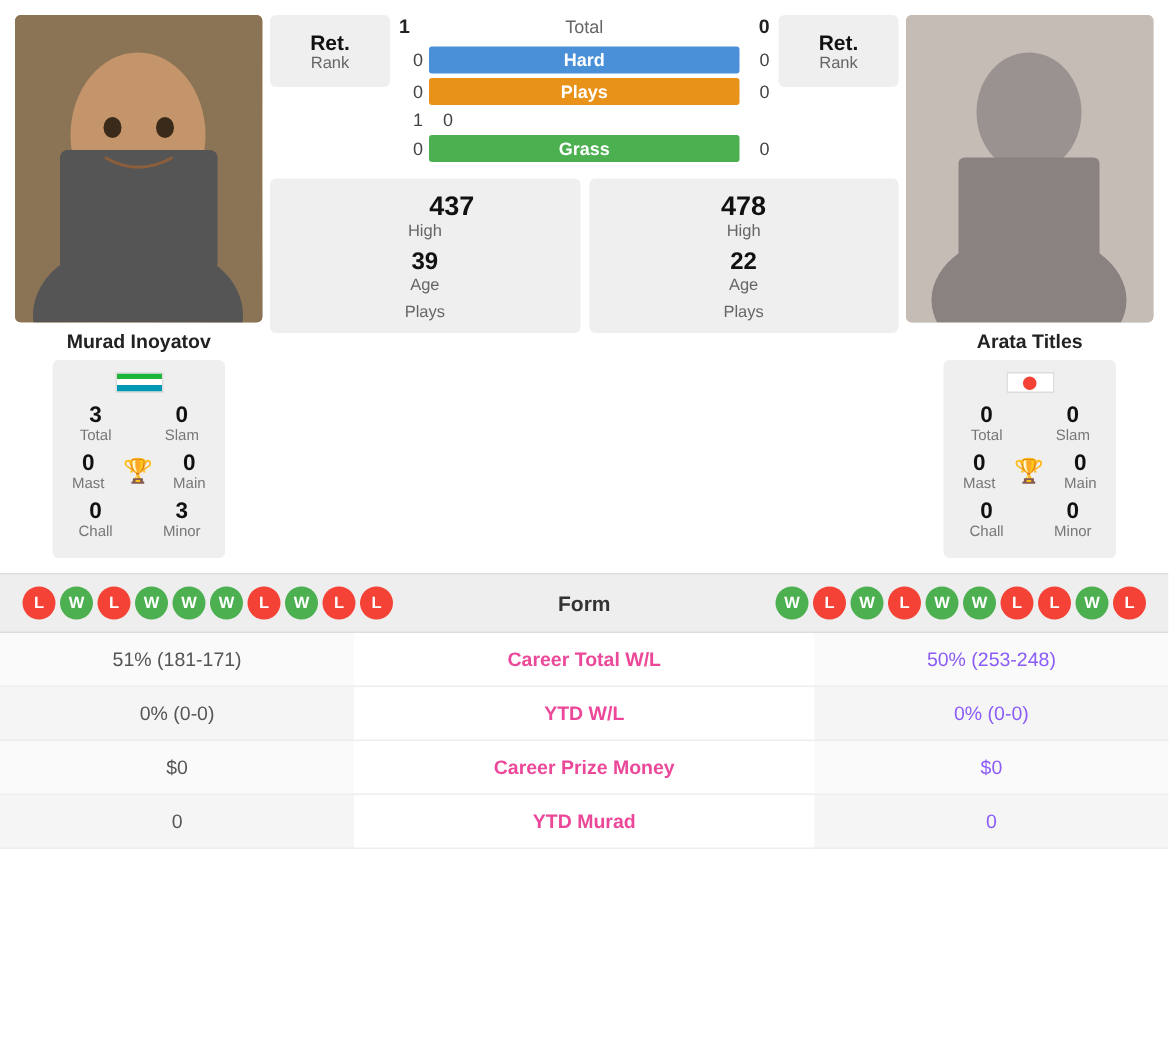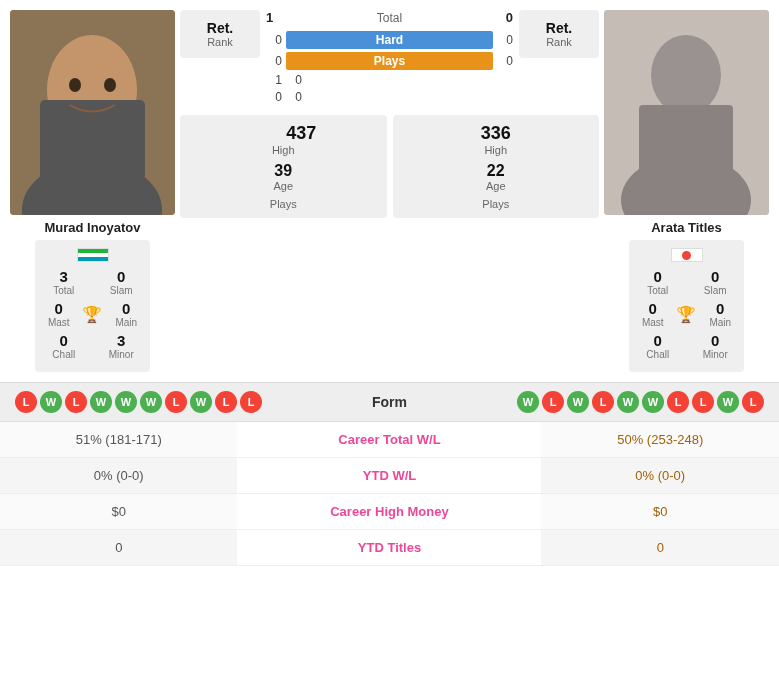--- a/index.html
+++ b/index.html
@@ -4,21 +4,21 @@
   <style>
     * { box-sizing: border-box; margin: 0; padding: 0; }
     body { font-family: Arial, sans-serif; background: #fff; width: 779px; min-height: 699px; overflow-x: hidden; }
 
     
     .stats-table { width: 100%; border-collapse: collapse; }
     .stats-table tr { border-bottom: 1px solid #eee; }
     .stats-table td { padding: 10px 15px; font-size: 13px; text-align: center; }
     .stats-table .center-col { font-weight: bold; color: #ec4899; background: #fff; }
     .stats-table .left-col { color: #555; background: #fafafa; }
-    .stats-table .right-col { color: #a16207; background: #fafafa; }
+    .stats-table .right-col { color: #8b5cf6; background: #fafafa; }
     .stats-table tr:nth-child(even) .left-col,
     .stats-table tr:nth-child(even) .right-col { background: #f5f5f5; }
 
     .wrapper { display: flex; flex-direction: column; }
     
     .top-section { display: flex; padding: 10px; gap: 5px; align-items: flex-start; }
     
     .left-player-block { display: flex; flex-direction: column; align-items: center; gap: 5px; }
     .right-player-block { display: flex; flex-direction: column; align-items: center; gap: 5px; }
     
@@ -139,20 +139,21 @@
             <span class="s-num">0</span>
             <span class="s-badge" style="background:#e8921a;">Plays</span>
             <span class="s-num">0</span>
           </div>
           <div class="surface-line">
             <span class="s-num">1</span>
             <span class="s-num">0</span>
           </div>
           <div class="surface-line">
             <span class="s-num">0</span>
+            <span class="s-badge" style="background:#4caf50;">Grass</span>
             <span class="s-num">0</span>
           </div>
         </div>
 
         <div style="background:#efefef;border-radius:4px;padding:10px 12px;text-align:center;min-width:80px;">
           <div style="font-size:14px;font-weight:bold;color:#111;">Ret.</div>
           <div style="font-size:11px;color:#666;">Rank</div>
         </div>
       </div>
 
@@ -167,21 +168,21 @@
             <div style="font-size:16px;font-weight:bold;color:#111;">39</div>
             <div style="font-size:11px;color:#666;">Age</div>
           </div>
           <div style="text-align:center;">
             <div style="font-size:11px;color:#666;">Plays</div>
           </div>
         </div>
 
         <div style="background:#efefef;border-radius:4px;padding:8px 10px;flex:1;display:flex;flex-direction:column;align-items:center;gap:6px;">
           <div style="text-align:center;">
-            <div style="font-size:18px;font-weight:bold;color:#111;">336</div>
+            <div style="font-size:18px;font-weight:bold;color:#111;">478</div>
             <div style="font-size:11px;color:#666;">High</div>
           </div>
           <div style="text-align:center;">
             <div style="font-size:16px;font-weight:bold;color:#111;">22</div>
             <div style="font-size:11px;color:#666;">Age</div>
           </div>
           <div style="text-align:center;">
             <div style="font-size:11px;color:#666;">Plays</div>
           </div>
         </div>
@@ -288,24 +289,24 @@
       <td class="center-col">Career Total W/L</td>
       <td class="right-col">50% (253-248)</td>
     </tr>
     <tr>
       <td class="left-col" style="background:#f5f5f5;">0% (0-0)</td>
       <td class="center-col">YTD W/L</td>
       <td class="right-col" style="background:#f5f5f5;">0% (0-0)</td>
     </tr>
     <tr>
       <td class="left-col">$0</td>
-      <td class="center-col">Career High Money</td>
+      <td class="center-col">Career Prize Money</td>
       <td class="right-col">$0</td>
     </tr>
     <tr>
       <td class="left-col" style="background:#f5f5f5;">0</td>
-      <td class="center-col">YTD Titles</td>
+      <td class="center-col">YTD Murad</td>
       <td class="right-col" style="background:#f5f5f5;">0</td>
     </tr>
   </tbody>
     </table>
 
 </div>
 
 </body></html>

